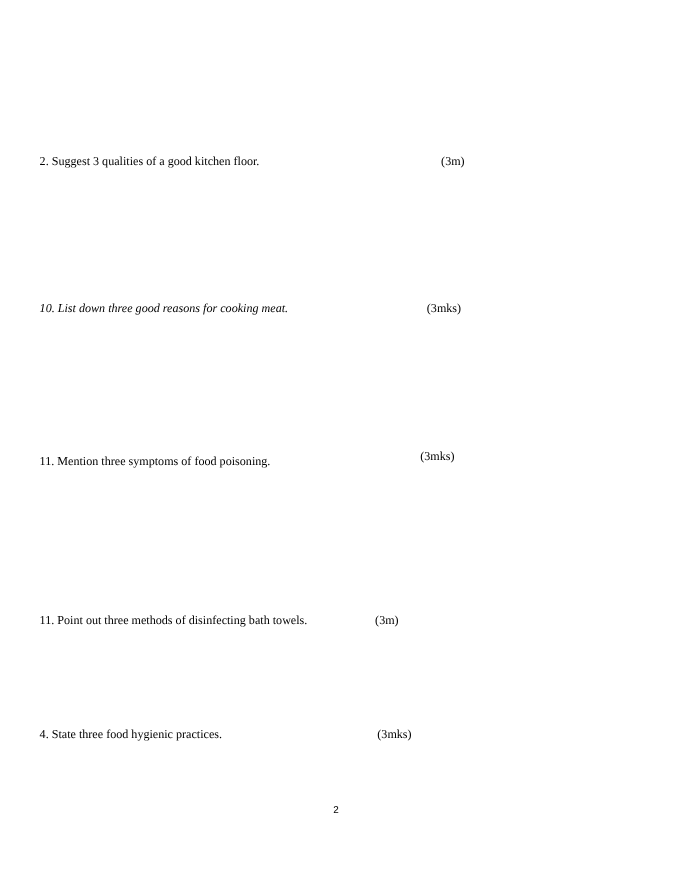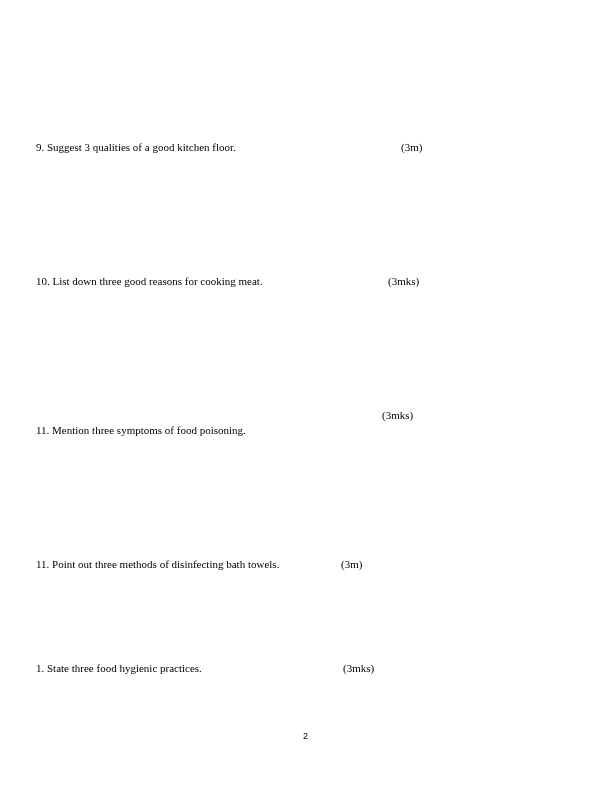--- a/index.html
+++ b/index.html
@@ -35,30 +35,30 @@
     font-family: "Liberation Sans", sans-serif;
     font-size: 9px;
     line-height: 11px;
   }
 </style>
 </head>
 <body>
 
 <div>
 
-  <div class="question" style="top:141px;">9. Suggest 3 qualities of a good kitchen floor.</div>
+  <div class="question" style="top:141px;">2. Suggest 3 qualities of a good kitchen floor.</div>
   <div class="marks" style="left:401px; top:141px;">(3m)</div>
 
-  <div class="question" style="top:275px;">10. List down three good reasons for cooking meat.</div>
+  <div class="question" style="top:275px;font-style:italic;">10. List down three good reasons for cooking meat.</div>
   <div class="marks" style="left:388px; top:275px;">(3mks)</div>
 
-  <div class="question" style="top:424px;">11. Mention three symptoms of food poisoning.</div>
+  <div class="question" style="top:414px;">11. Mention three symptoms of food poisoning.</div>
   <div class="marks" style="left:382px; top:409px;">(3mks)</div>
 
   <div class="question" style="top:558px;">11. Point out three methods of disinfecting bath towels.</div>
   <div class="marks" style="left:341px; top:558px;">(3m)</div>
 
-  <div class="question" style="top:662px;">1. State three food hygienic practices.</div>
+  <div class="question" style="top:662px;">4. State three food hygienic practices.</div>
   <div class="marks" style="left:343px; top:662px;">(3mks)</div>
 
   <div class="page-number">2</div>
 
 </div>
 
 </body></html>

